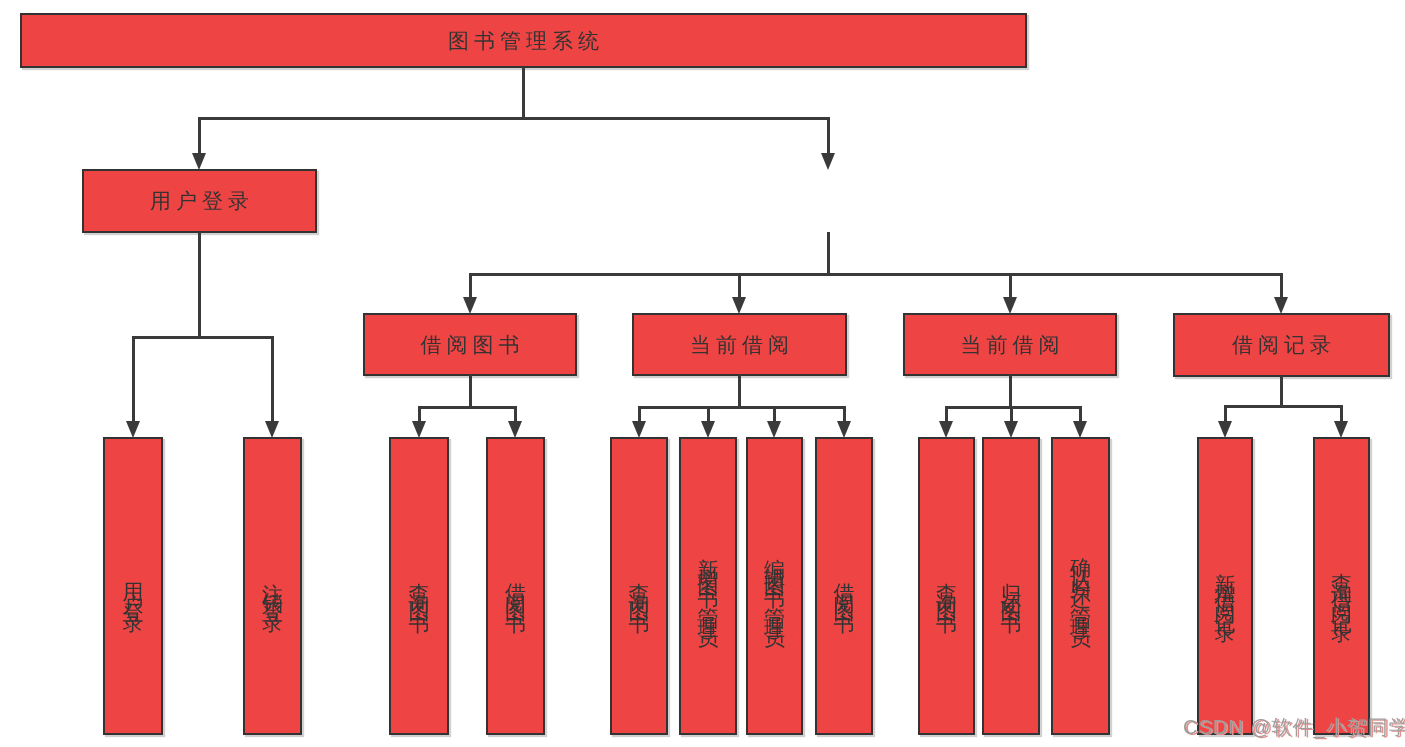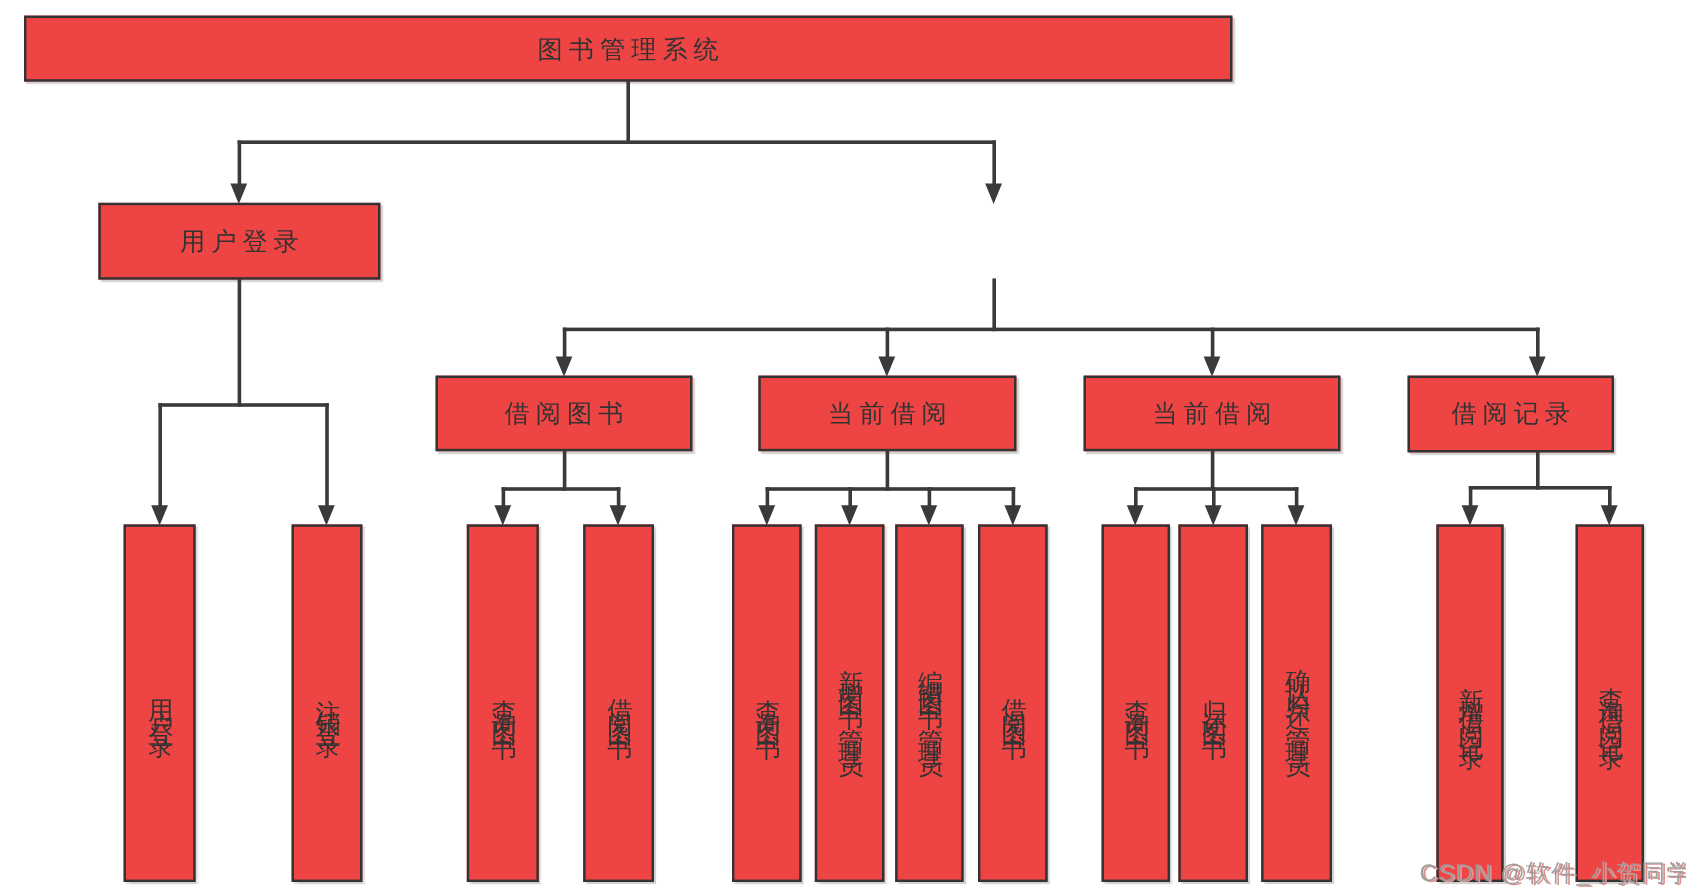--- a/index.html
+++ b/index.html
@@ -153,21 +153,21 @@
     <div class="arrowhead" style="left: 1073px; top: 421px;"></div>
     <div class="node vert" style="left: 918px; top: 437px; width: 57px; height: 298px;">
       <span class="lbl">查询图书</span>
     </div>
     <div class="node vert" style="left: 982px; top: 437px; width: 58px; height: 298px;">
       <span class="lbl">归还图书</span>
     </div>
     <div class="node vert" style="left: 1051px; top: 437px; width: 59px; height: 298px;">
       <span class="lbl">确认归还（管理员）</span>
     </div>
-    <div class="node" style="left: 1173px; top: 313px; width: 172px; height: 64px;">
+    <div class="node" style="left: 1173px; top: 313px; width: 217px; height: 64px;">
       <span class="lbl">借阅记录</span>
     </div>
     <div class="cline" style="left: 1279.5px; top: 376px; width: 3px; height: 32px;"></div>
     <div class="cline" style="left: 1223.5px; top: 405px; width: 119.5px; height: 3px;"></div>
     <div class="cline" style="left: 1223.5px; top: 405px; width: 3px; height: 19px;"></div>
     <div class="arrowhead" style="left: 1217.5px; top: 421px;"></div>
     <div class="cline" style="left: 1340px; top: 405px; width: 3px; height: 19px;"></div>
     <div class="arrowhead" style="left: 1334px; top: 421px;"></div>
     <div class="node vert" style="left: 1197px; top: 437px; width: 56px; height: 298px;">
       <span class="lbl">新增借阅记录</span>

